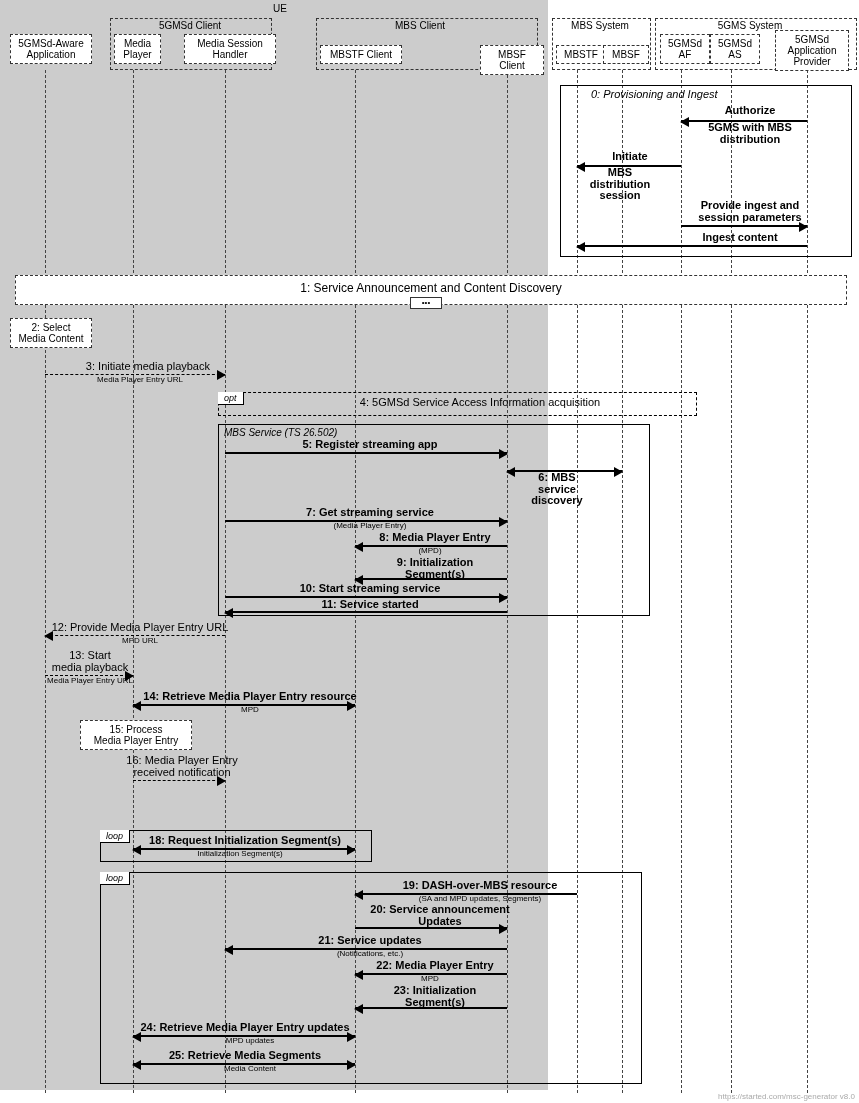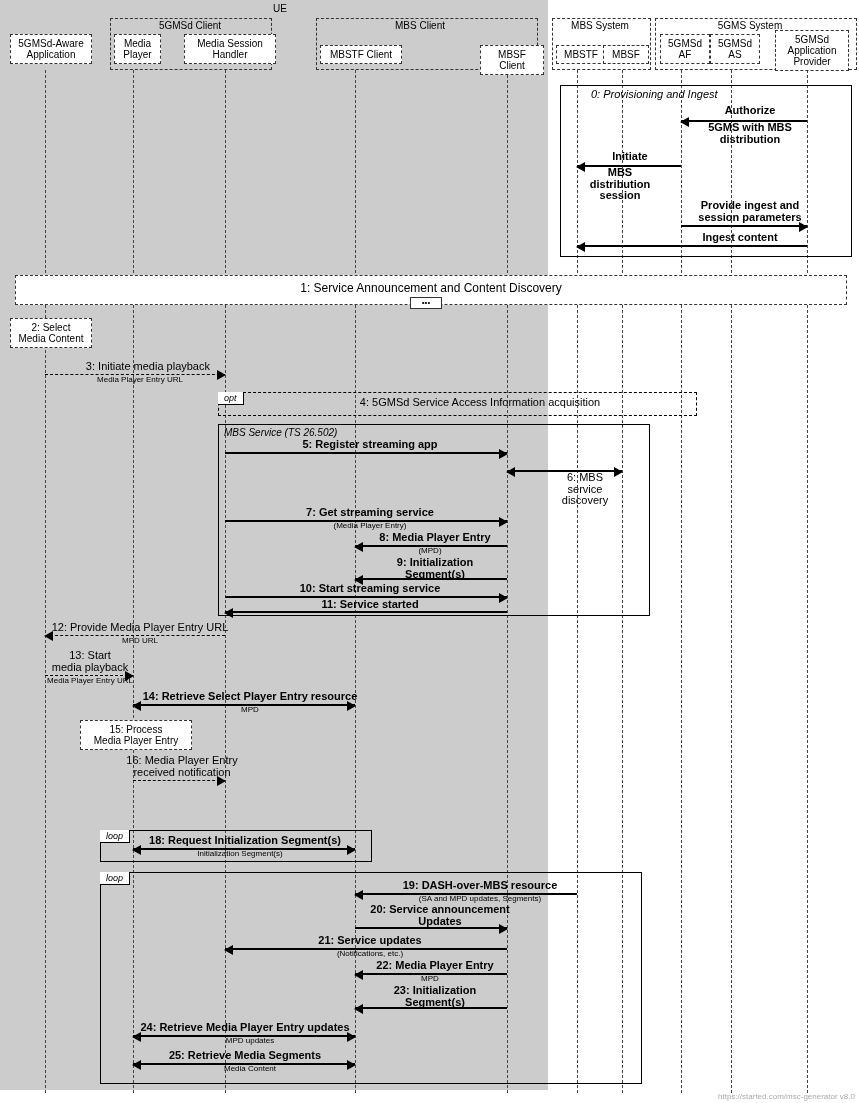--- a/index.html
+++ b/index.html
@@ -229,21 +229,21 @@
 
   <div class="msg solid bold" style="left:225px;top:452px;width:282px;">
       <div class="arrowR"></div>
     </div>
   <div class="label" style="left:290px;top:439px;width:160px;font-weight:bold;">5: Register streaming app</div>
 
   <div class="msg solid bold" style="left:507px;top:470px;width:115px;">
       <div class="arrowL"></div>
       <div class="arrowR"></div>
     </div>
-  <div class="label" style="left:540px;top:472px;width:90px;font-weight:normal;white-space:pre-line;">6: MBS
+  <div class="label" style="left:512px;top:472px;width:90px;font-weight:bold;white-space:pre-line;">6: MBS
 service
 discovery</div>
 
   <div class="msg solid bold" style="left:225px;top:520px;width:282px;">
       <div class="arrowR"></div>
     </div>
   <div class="label" style="left:290px;top:507px;width:160px;font-weight:bold;">7: Get streaming service</div>
   <div class="label sublabel" style="left:300px;top:522px;width:140px;">(Media Player Entry)</div>
 
   <div class="msg solid bold" style="left:355px;top:545px;width:152px;">
@@ -278,21 +278,21 @@
       <div class="arrowR"></div>
     </div>
   <div class="label" style="left:45px;top:650px;width:90px;white-space:pre-line;">13: Start
 media playback</div>
   <div class="label sublabel" style="left:45px;top:677px;width:90px;">Media Player Entry URL</div>
 
   <div class="msg solid bold" style="left:133px;top:704px;width:222px;">
       <div class="arrowL"></div>
       <div class="arrowR"></div>
     </div>
-  <div class="label" style="left:140px;top:691px;width:220px;font-weight:bold;">14: Retrieve Select Player Entry resource</div>
+  <div class="label" style="left:140px;top:691px;width:220px;font-weight:bold;">14: Retrieve Media Player Entry resource</div>
   <div class="label sublabel" style="left:220px;top:706px;width:60px;">MPD</div>
 
   <div class="notebox" style="left:80px;top:720px;width:100px;white-space:pre-line;">15: Process
 Media Player Entry</div>
 
   <div class="msg dashed" style="left:133px;top:780px;width:92px;">
       <div class="arrowR"></div>
     </div>
   <div class="label" style="left:122px;top:755px;width:120px;white-space:pre-line;">16: Media Player Entry
 received notification</div>

